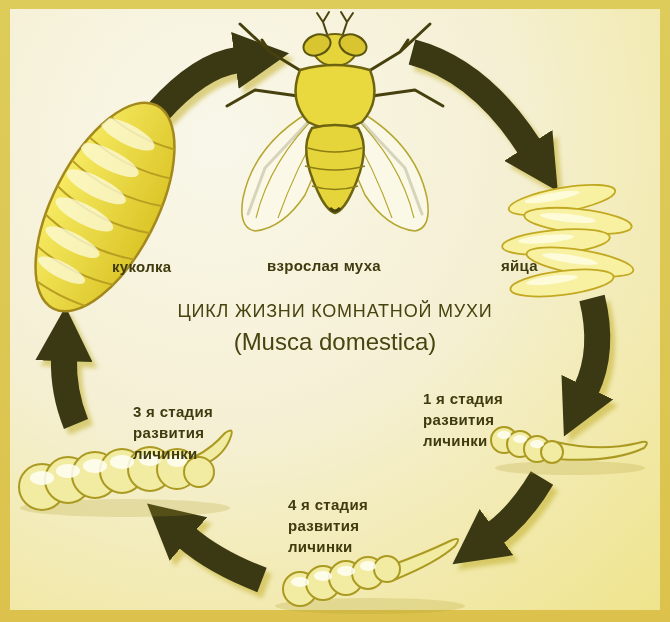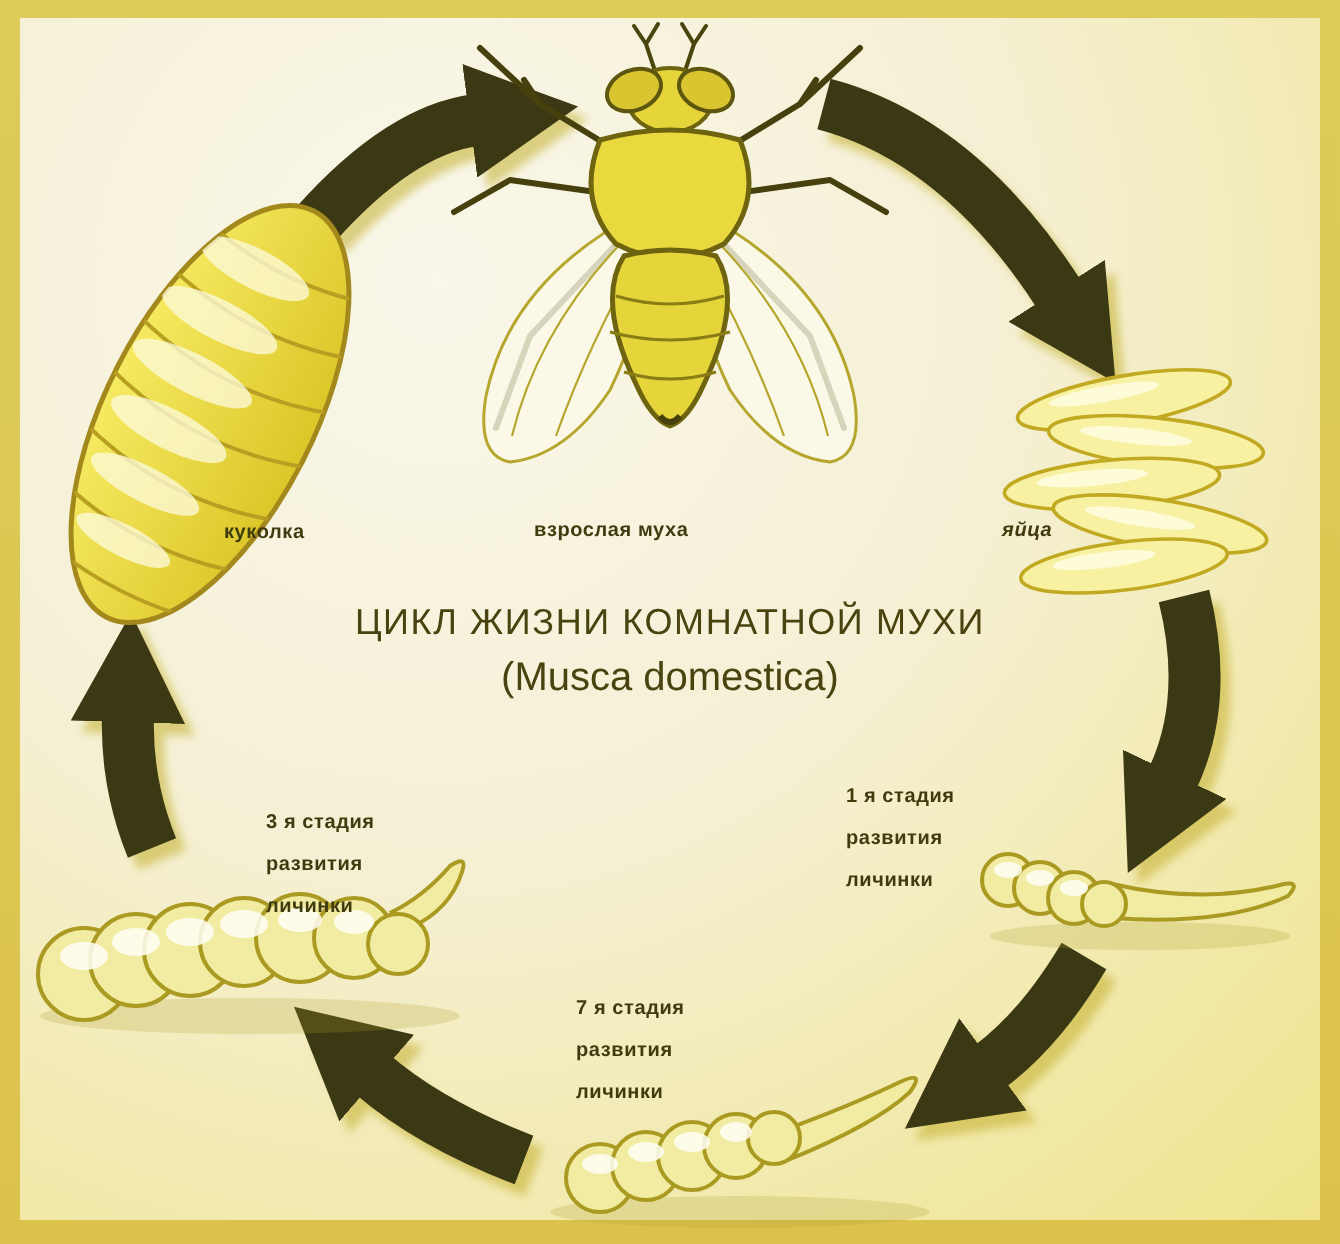--- a/index.html
+++ b/index.html
@@ -8,30 +8,30 @@
     background:linear-gradient(#ddcc59,#dcc24d);
     font-family:"Liberation Sans",sans-serif;overflow:hidden;
   }
   .bg{
     position:absolute;left:10px;top:9px;right:10px;bottom:12px;
     background:radial-gradient(circle at 32% 22%, #f9f7ea 0%, #f5f0d4 45%, #efe48c 100%);
   }
   svg.layer{position:absolute;left:0;top:0;width:670px;height:622px;}
   .arrows{filter:drop-shadow(5px 6px 2px rgba(195,175,45,.55));}
   .label{
-    position:absolute;color:#3f3b0e;font-weight:700;font-size:10px;
+    position:absolute;color:#3f3b0e;font-weight:700;font-size:15px;
     line-height:21px;white-space:pre-line;letter-spacing:.3px;
   }
   .title{
     position:absolute;left:50%;top:301px;transform:translateX(-50%);
     color:#48430f;font-size:18px;font-weight:400;letter-spacing:.8px;white-space:nowrap;
   }
   .subtitle{
     position:absolute;left:50%;top:328px;transform:translateX(-50%);
-    color:#48430f;font-size:20px;font-weight:400;white-space:nowrap;
+    color:#48430f;font-size:24px;font-weight:400;white-space:nowrap;
   }
 </style>
 </head>
 <body>
 
 <div class="frame">
   <div class="bg"></div>
 
   <svg class="layer" viewBox="0 0 670 622">
     <defs>
@@ -188,27 +188,27 @@
         <ellipse cx="95" cy="466" rx="12" ry="7"></ellipse>
         <ellipse cx="122" cy="462" rx="12" ry="7"></ellipse>
         <ellipse cx="150" cy="460" rx="11" ry="6"></ellipse>
         <ellipse cx="177" cy="461" rx="10" ry="6"></ellipse>
       </g>
     </g>
   </svg>
 
   <div class="label" style="left:112px;top:256px;">куколка</div>
   <div class="label" style="left:267px;top:255px;">взрослая муха</div>
-  <div class="label" style="left:501px;top:255px;font-style:italic;">яйца</div>
+  <div class="label" style="left:501px;top:255px;">яйца</div>
 
   <div class="title">ЦИКЛ ЖИЗНИ КОМНАТНОЙ МУХИ</div>
   <div class="subtitle">(Musca domestica)</div>
 
   <div class="label" style="left:423px;top:388px;">1 я стадия
 развития
 личинки</div>
-  <div class="label" style="left:288px;top:494px;">7 я стадия
+  <div class="label" style="left:288px;top:494px;">4 я стадия
 развития
 личинки</div>
   <div class="label" style="left:133px;top:381px;margin-top:20px;">3 я стадия
 развития
 личинки</div>
 </div>
 
 </body></html>

